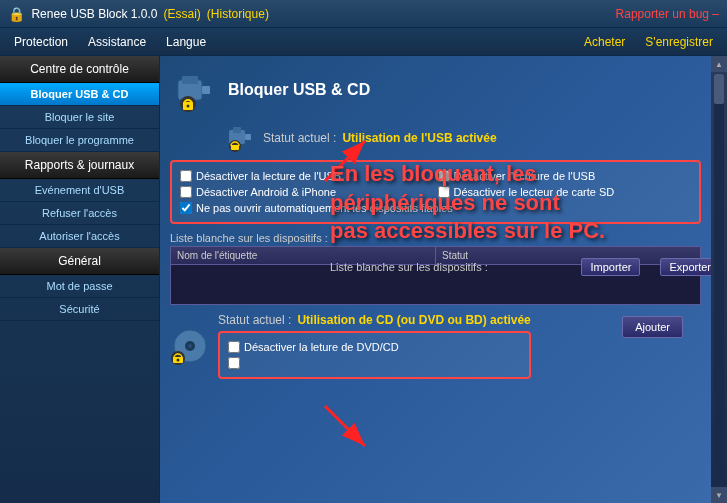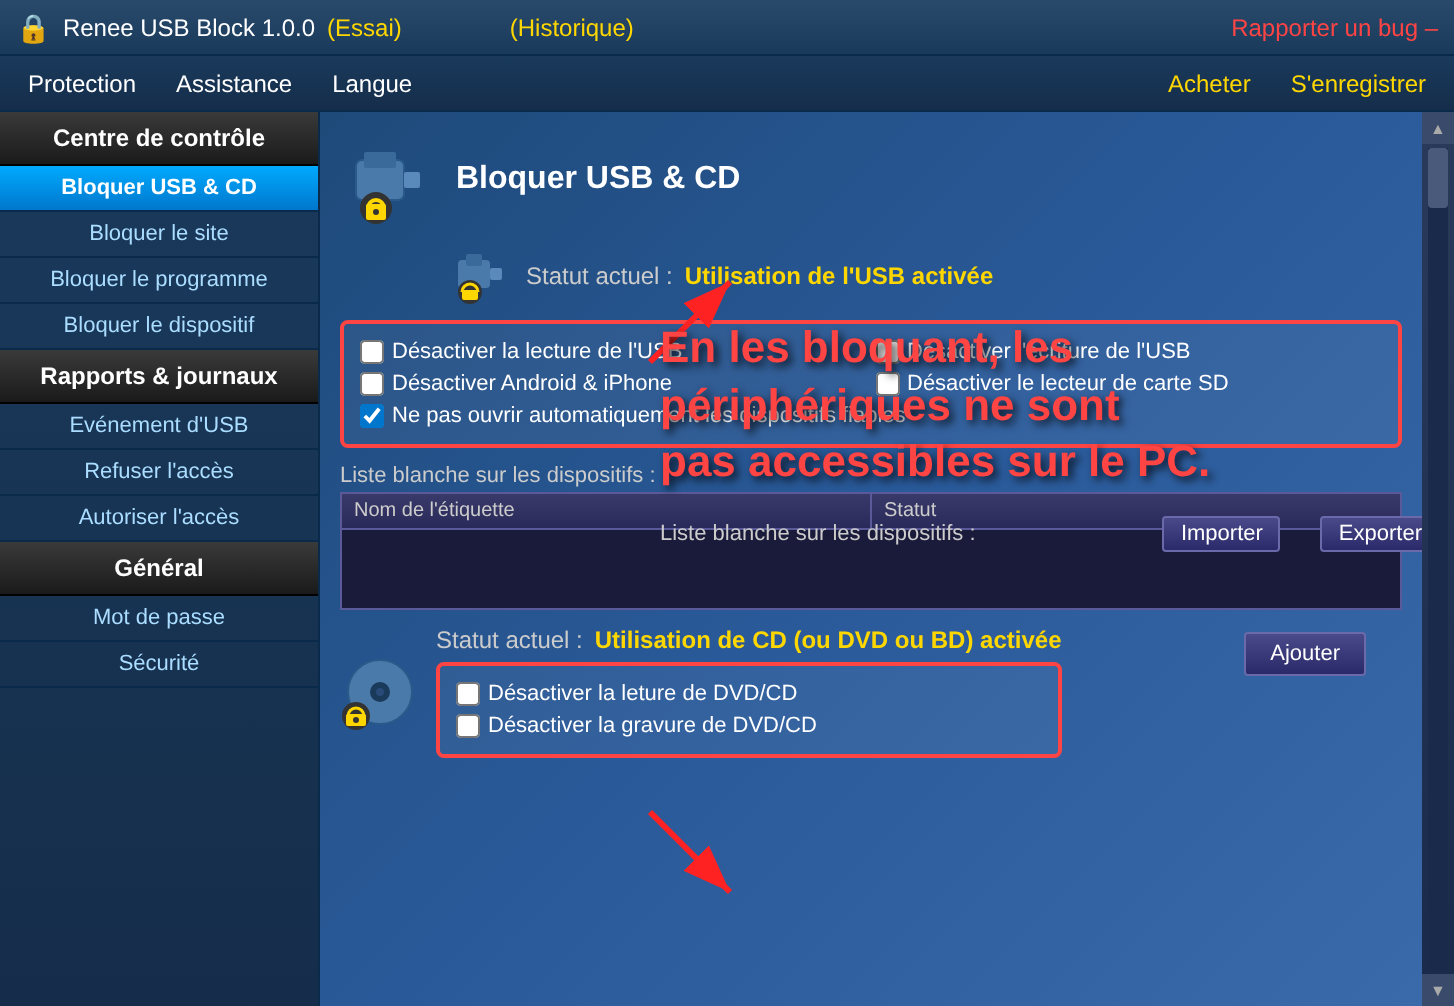--- a/index.html
+++ b/index.html
@@ -34,21 +34,20 @@
       font-size: 14px;
     }
     #title-left .app-name {
       color: #fff;
     }
     #title-left .trial {
       color: #ffd700;
     }
     #title-left .history {
       color: #ffd700;
-      margin-left: 48px;
     }
     #title-right {
       color: #ff4444;
       font-size: 12px;
       cursor: pointer;
     }
 
     
     #menu-bar {
       background: linear-gradient(to bottom, #1a3a5c, #152d4a);
@@ -82,21 +81,21 @@
       background: linear-gradient(to bottom, #1a3a5c, #152d4a);
       border-right: 1px solid #0a2a4c;
       flex-shrink: 0;
     }
     .sidebar-section-header {
       background: linear-gradient(to bottom, #3a3a3a, #1a1a1a);
       color: #fff;
       text-align: center;
       padding: 6px 4px;
       font-size: 12px;
-      font-weight: bold;
+      font-weight: normal;
       border-bottom: 1px solid #000;
     }
     .sidebar-item {
       color: #aaddff;
       text-align: center;
       padding: 5px 4px;
       cursor: pointer;
       font-size: 11px;
       border-bottom: 1px solid #0a2a4c;
     }
@@ -305,21 +304,20 @@
 </div>
 
 <div id="main">
 
   <div id="sidebar">
 
     <div class="sidebar-section-header">Centre de contrôle</div>
     <div class="sidebar-item active">Bloquer USB &amp; CD</div>
     <div class="sidebar-item">Bloquer le site</div>
     <div class="sidebar-item">Bloquer le programme</div>
-    <div class="sidebar-item">Bloquer le dispositif</div>
 
     <div class="sidebar-section-header">Rapports &amp; journaux</div>
     <div class="sidebar-item">Evénement d'USB</div>
     <div class="sidebar-item">Refuser l'accès</div>
     <div class="sidebar-item">Autoriser l'accès</div>
 
     <div class="sidebar-section-header">Général</div>
     <div class="sidebar-item">Mot de passe</div>
     <div class="sidebar-item">Sécurité</div>
   </div>
@@ -420,21 +418,20 @@
           <span style="color:#ccc; font-size:12px;">Statut actuel :</span>
           <span style="color:#ffd700; font-size:12px; font-weight:bold;">Utilisation de CD (ou DVD ou BD) activée</span>
         </div>
         <div class="cd-panel" style="margin-top:4px;">
           <label class="checkbox-row">
             <input type="checkbox" style="">
             <span>Désactiver la leture de DVD/CD</span>
           </label>
           <label class="checkbox-row" style="margin-top:4px;">
             <input type="checkbox" style="">
-            <span>Désactiver la gravure de DVD/CD</span>
           </label>
         </div>
       </div>
     </div>
 
     <div style="position:absolute; left:155px; top:75px; z-index:10; pointer-events:none;">
       <svg width="60" height="60" viewBox="0 0 60 60">
         <defs>
           <marker id="arrowhead1" markerWidth="8" markerHeight="6" refX="8" refY="3" orient="auto">
             <polygon points="0 0, 8 3, 0 6" fill="#ff2222"></polygon>

